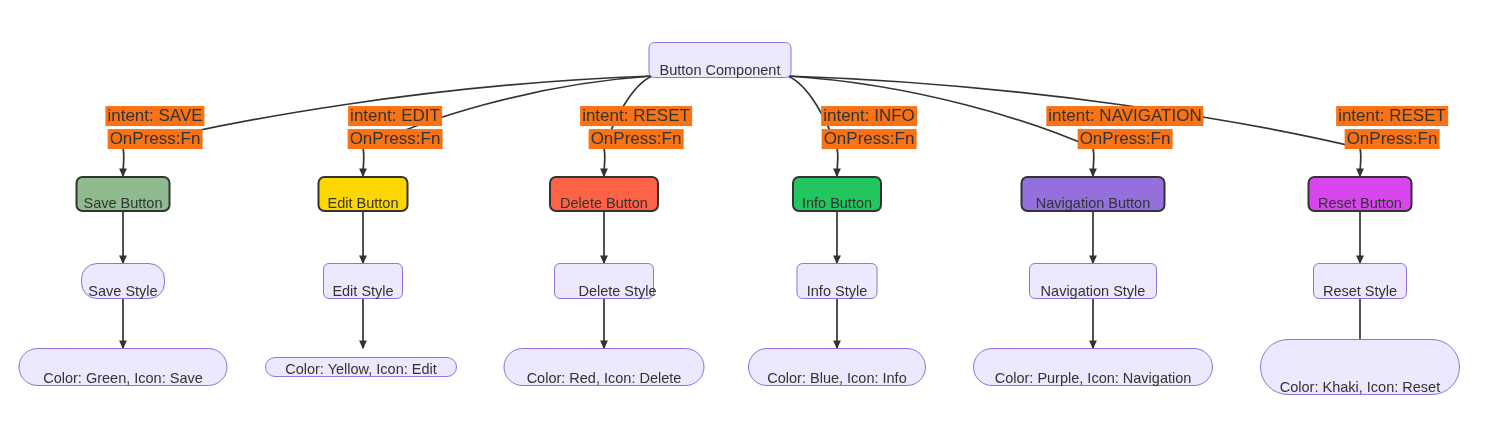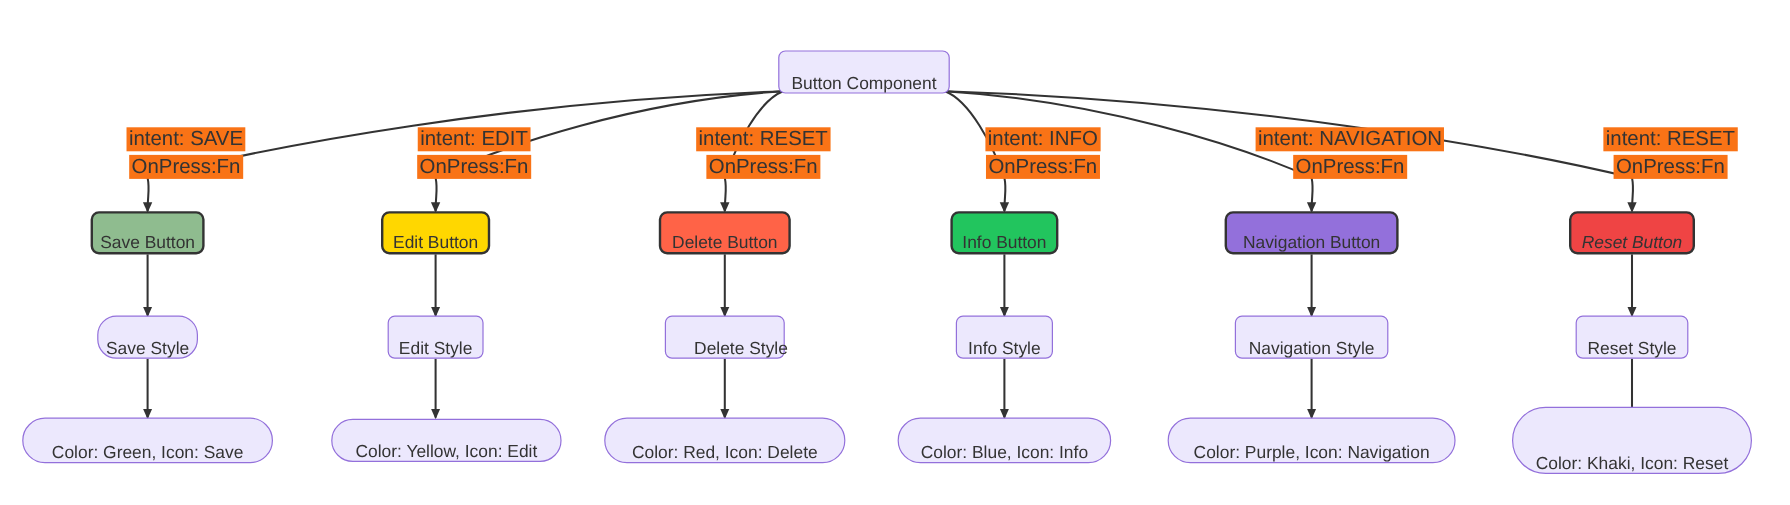--- a/index.html
+++ b/index.html
@@ -122,21 +122,21 @@
   </div>
 
   <div class="edge-label" style="left:363px; top:116px;"><span>intent: EDIT</span></div>
   <div class="edge-label" style="left:363px; top:139px;"><span>OnPress:Fn</span></div>
   <div class="node btn" style="left:363px; top:194px; width:91px; height:36px; background:#FFD700;">
     <span>Edit Button</span>
   </div>
   <div class="node lav" style="left:363px; top:281px; width:80px; height:36px;">
     <span>Edit Style</span>
   </div>
-  <div class="node pill" style="left:372px; top:367px; width:192px; height:36px;">
+  <div class="node pill" style="left:361px; top:367px; width:192px; height:20px;">
     <span>Color: Yellow, Icon: Edit</span>
   </div>
 
   <div class="edge-label" style="left:604px; top:116px;"><span>intent: RESET</span></div>
   <div class="edge-label" style="left:604px; top:139px;"><span>OnPress:Fn</span></div>
   <div class="node btn" style="left:604px; top:194px; width:110px; height:36px; background:#FF6347;">
     <span>Delete Button</span>
   </div>
   <div class="node lav" style="left:604px; top:281px; width:100px; height:36px;padding-left:27px;">
     <span>Delete Style</span>
@@ -164,21 +164,21 @@
   </div>
   <div class="node lav" style="left:1093px; top:281px; width:128px; height:36px;">
     <span>Navigation Style</span>
   </div>
   <div class="node pill" style="left:1093px; top:367px; width:240px; height:38px;">
     <span>Color: Purple, Icon: Navigation</span>
   </div>
 
   <div class="edge-label" style="left:1360px; top:116px;"><span>intent: RESET</span></div>
   <div class="edge-label" style="left:1360px; top:139px;"><span>OnPress:Fn</span></div>
-  <div class="node btn" style="left:1360px; top:194px; width:105px; height:36px; background:#ef4444;font-style:italic;">
+  <div class="node btn" style="left:1360px; top:194px; width:105px; height:36px; background:#d946ef;">
     <span>Reset Button</span>
   </div>
   <div class="node lav" style="left:1360px; top:281px; width:94px; height:36px;">
     <span>Reset Style</span>
   </div>
   <div class="node pill" style="left:1360px; top:367px; width:200px; height:56px;">
     <span>Color: Khaki, Icon: Reset</span>
   </div>
 
 </div>

